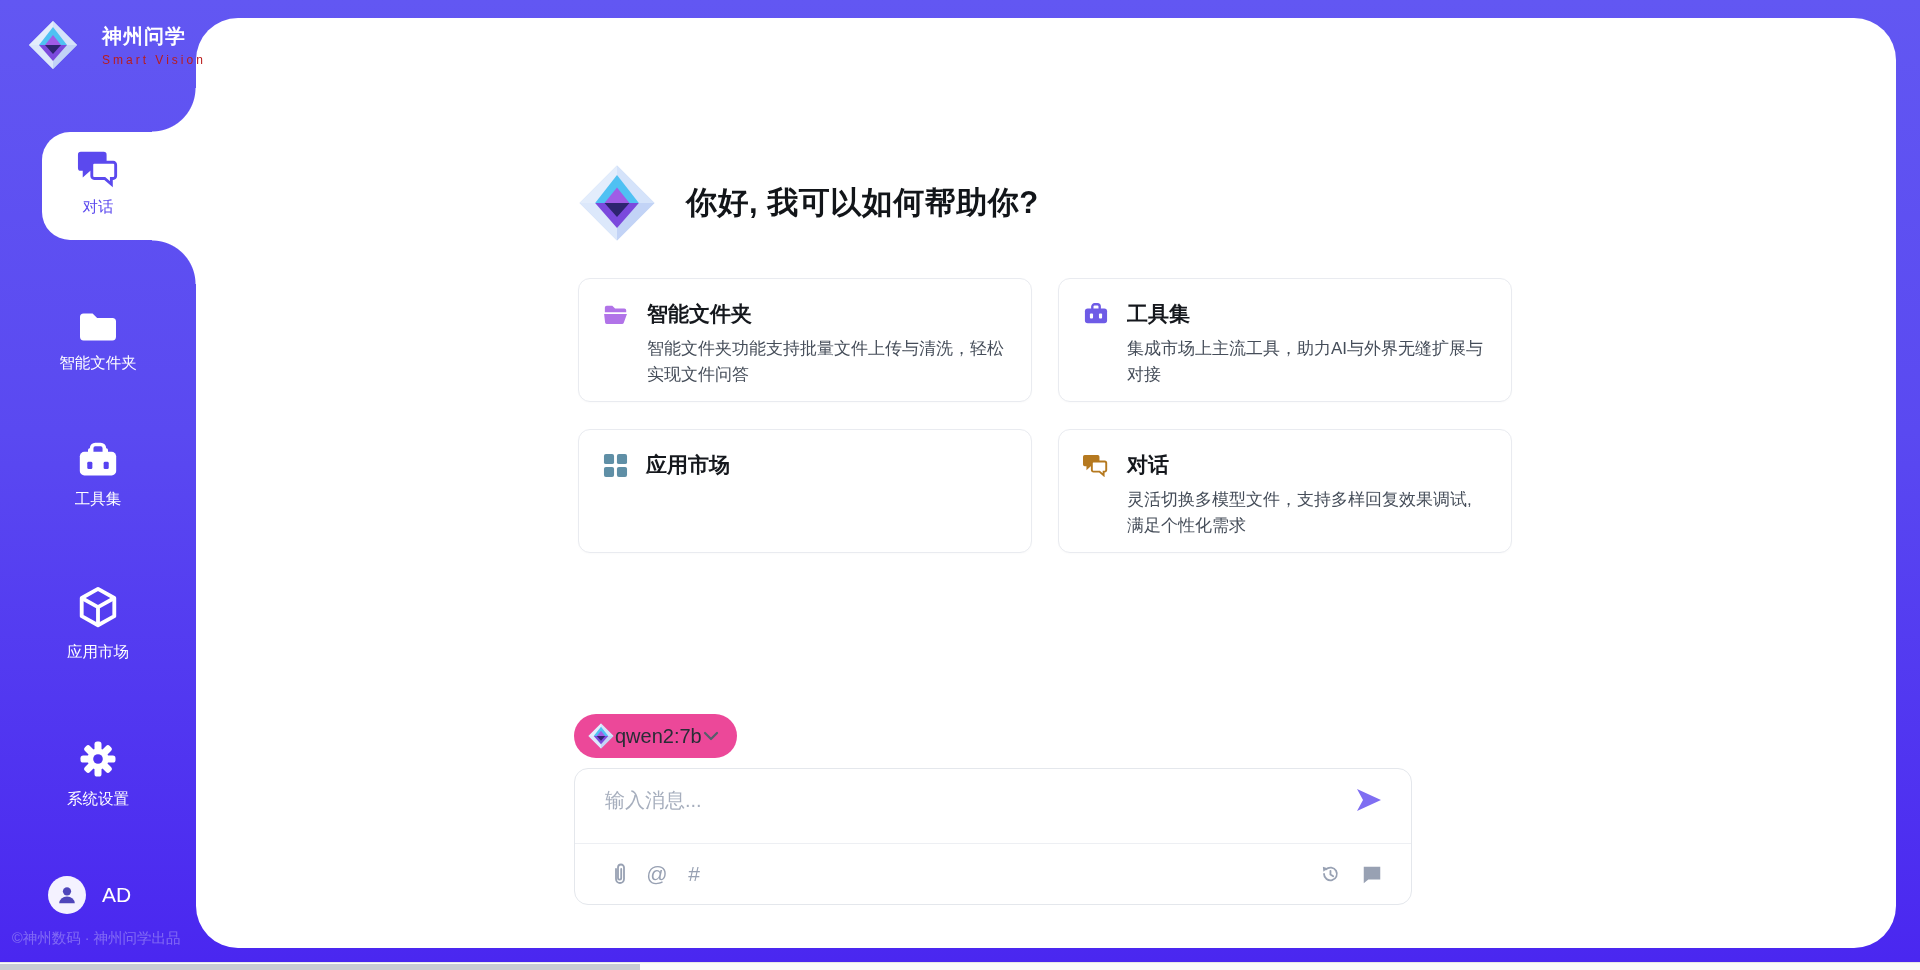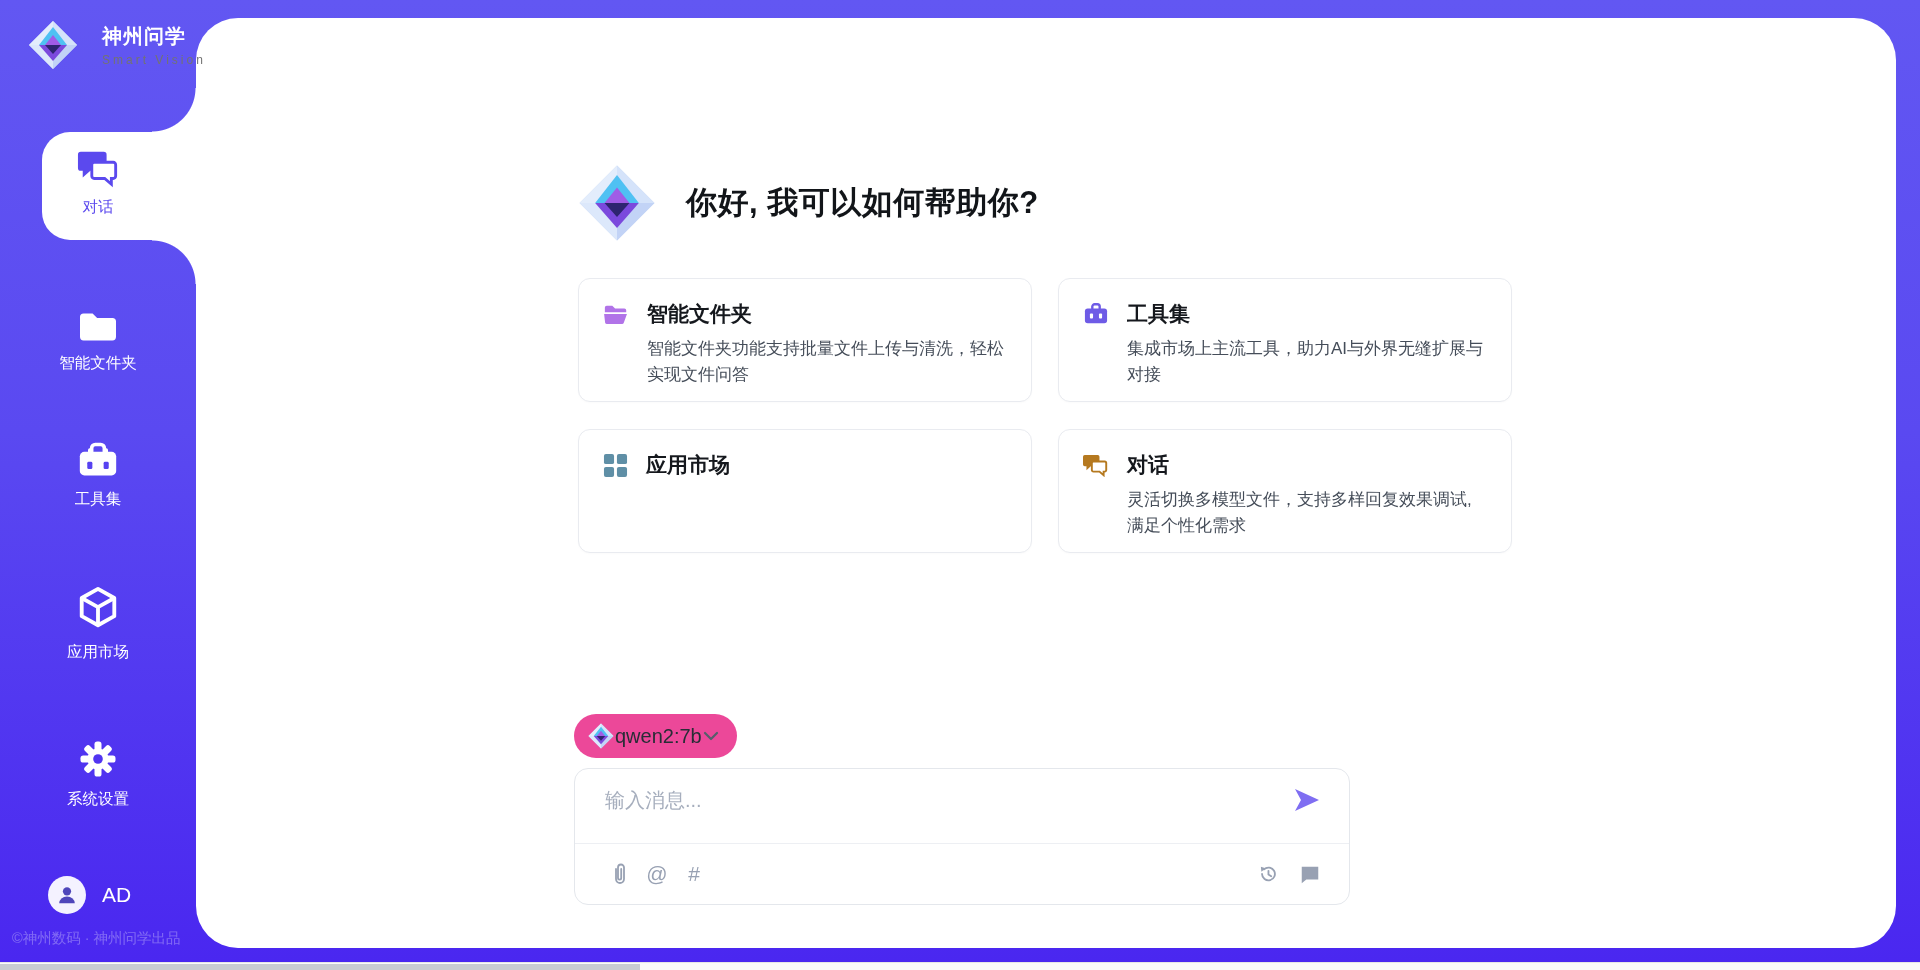--- a/index.html
+++ b/index.html
@@ -20,21 +20,21 @@
                 background:#fff; border-radius:28px 0 0 28px; }
   .fillet-top { position:absolute; left:152px; top:88px; width:44px; height:44px;
                 background:radial-gradient(circle 44px at 0 0, rgba(0,0,0,0) 43px, #fff 44px); }
   .fillet-bottom { position:absolute; left:152px; top:240px; width:44px; height:44px;
                 background:radial-gradient(circle 44px at 0 100%, rgba(0,0,0,0) 43px, #fff 44px); }
 
   
   .brand { position:absolute; left:28px; top:20px; display:flex; align-items:center; gap:24px; }
   .brand .logo { width:50px; height:50px; }
   .brand-name { color:#fff; font-size:20px; font-weight:700; letter-spacing:1px; }
-  .brand-sub { color:#737373; font-size:12px; letter-spacing:3px; margin-top:3px; }
+  .brand-sub { color:#b91c1c; font-size:12px; letter-spacing:3px; margin-top:3px; }
 
   
   .side-item { position:absolute; left:0; width:196px; display:flex; flex-direction:column;
                align-items:center; gap:9px; cursor:pointer; }
   .side-item .lbl { color:#ffffff; font-size:15.5px; }
   .side-item.active .lbl { color:#5b49ee; font-weight:500; }
 
   .user-row { position:absolute; left:48px; top:876px; display:flex; align-items:center; gap:16px; cursor:pointer; }
   .avatar { width:38px; height:38px; border-radius:50%; background:#f4f2ff; display:flex;
             align-items:center; justify-content:center; }
@@ -56,21 +56,21 @@
   .c3 { left:578px; top:429px; } .c4 { left:1058px; top:429px; }
 
   
   .model-pill { position:absolute; left:574px; top:714px; height:44px; padding:0 18px 0 14px;
                 background:#ec4899; border-radius:22px; display:flex; align-items:center; gap:1px;
                 cursor:pointer; }
   .model-pill .logo { width:26px; height:26px; }
   .model-name { font-size:20px; color:#272d36; }
 
   
-  .composer { position:absolute; left:574px; top:768px; width:776px; height:137px;
+  .composer { position:absolute; left:574px; top:768px; width:838px; height:137px;
               background:#fff; border:1px solid #e4e7ec; border-radius:14px; padding:18px 26px 0 30px; }
   .composer textarea { width:840px; height:52px; border:none; outline:none; resize:none;
               font-family:inherit; font-size:20px; color:#333; background:transparent; }
   .composer textarea::placeholder { color:#a6aebd; }
   .send-btn { position:absolute; right:26px; top:18px; width:30px; height:30px; cursor:pointer; }
   .composer-divider { position:absolute; left:0; top:74px; width:100%; height:1px; background:#edeff3; }
   .composer-tools { position:absolute; left:0; top:75px; width:100%; height:60px;
                     display:flex; align-items:center; padding:0 24px 0 30px; }
   .tool { width:30px; height:26px; display:flex; align-items:center; justify-content:center;
           color:#98a1b3; font-size:21px; cursor:pointer; }

